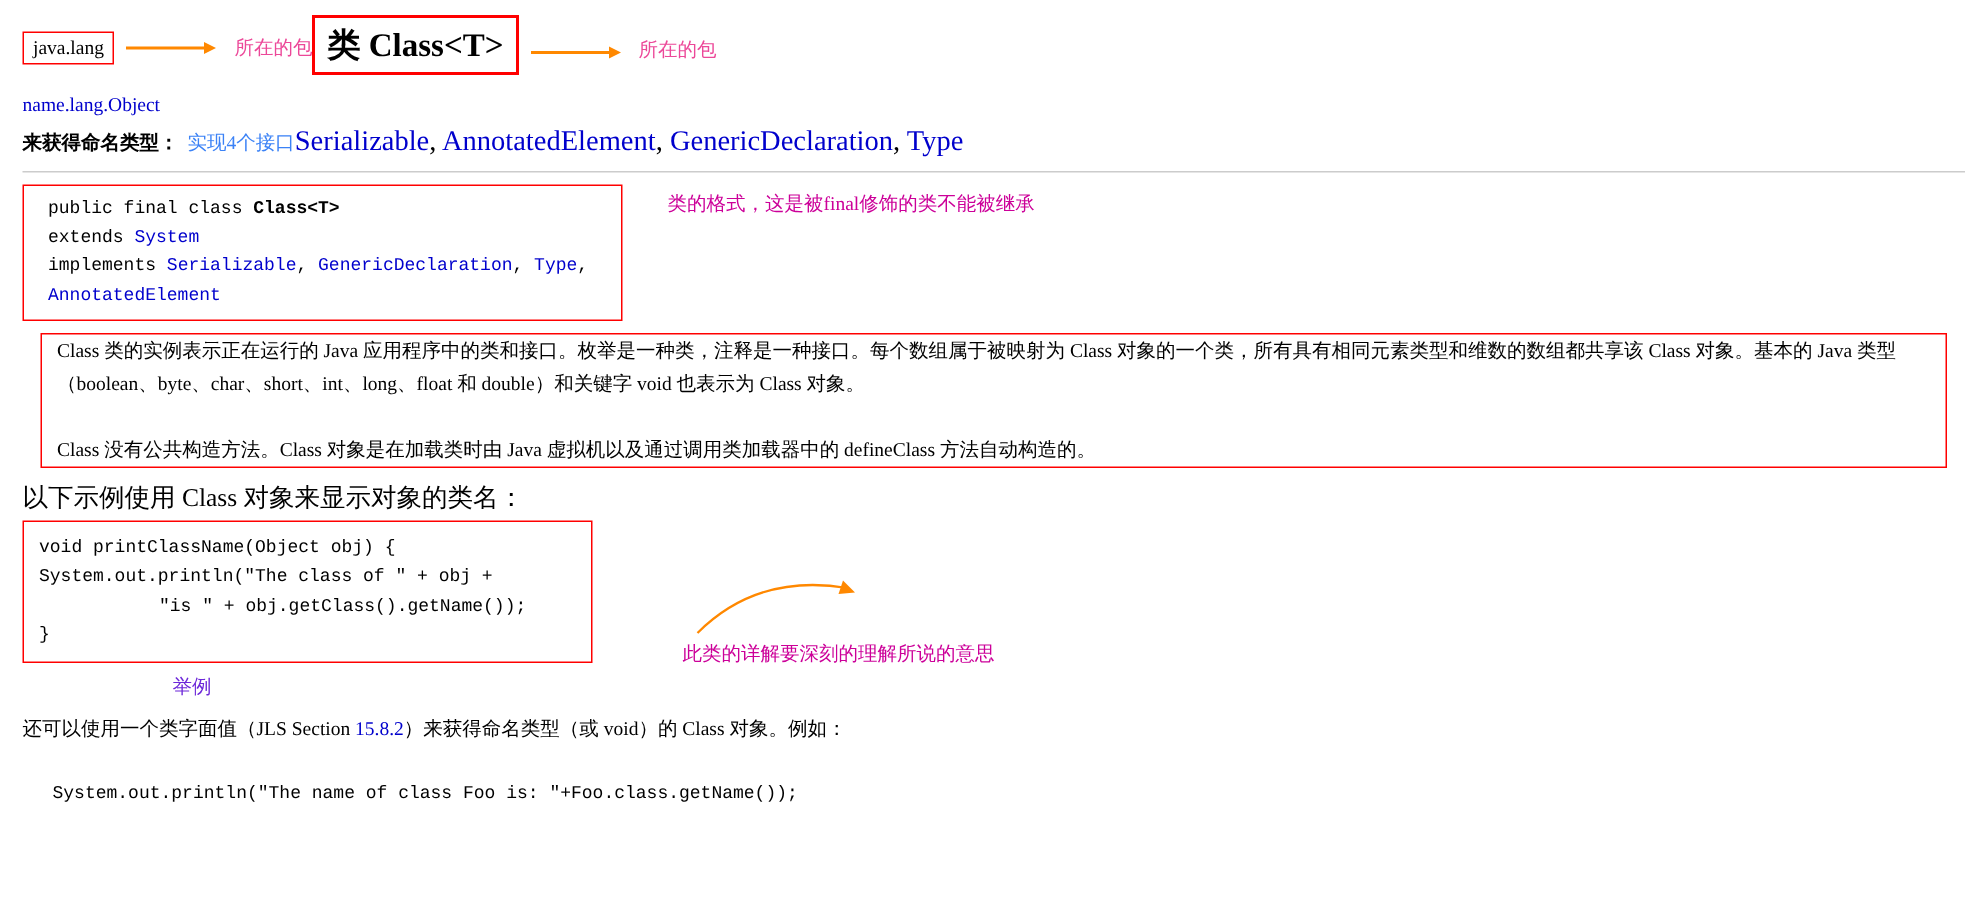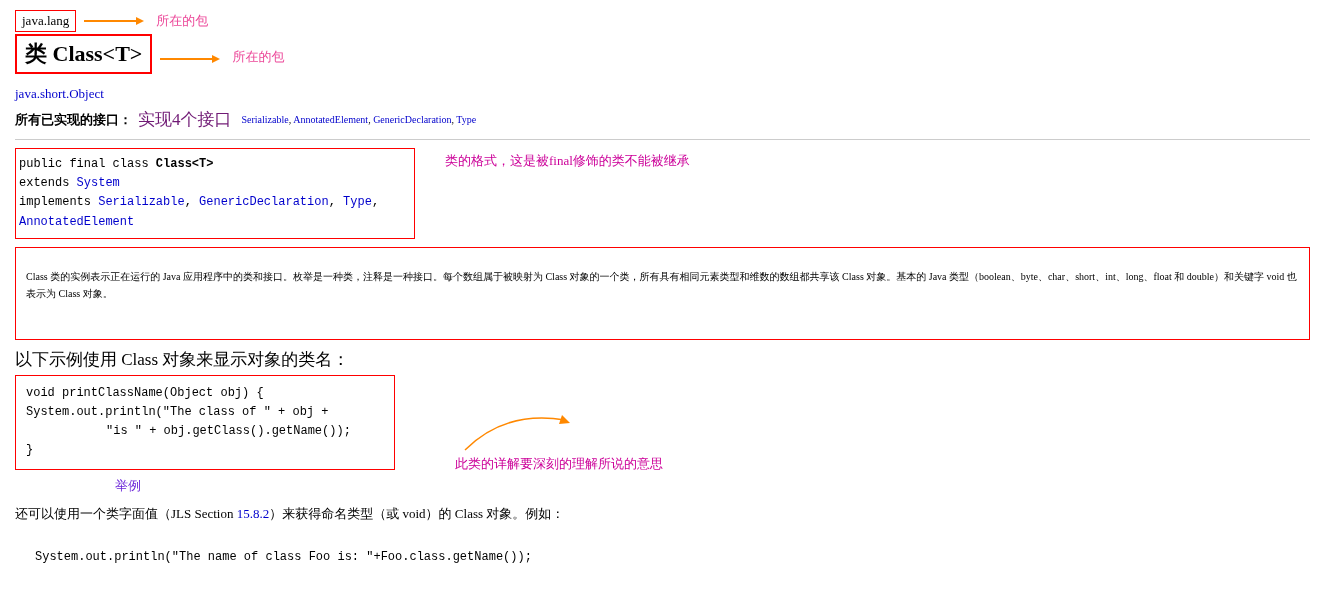--- a/index.html
+++ b/index.html
@@ -48,58 +48,57 @@
       display: flex;
       align-items: center;
       margin: 6px 0 2px 0;
       font-size: 13px;
     }
     .interfaces-label {
       font-weight: bold;
       margin-right: 6px;
     }
     .interfaces-link {
-      color: #701a75;
-      font-size: 17px;
-      margin-right: 10px;
+      color: #3b82f6;
+      font-size: 13px;
     }
     .interfaces-links {
-      font-size: 10px;
+      font-size: 19px;
     }
     .divider {
       border: none;
       border-top: 1px solid #ccc;
       margin: 8px 0;
     }
     .class-signature-area {
       display: flex;
       align-items: flex-start;
       margin: 8px 0;
     }
     .class-signature-box {
       border: 1.5px solid #f00;
-      padding: 6px 3px;
+      padding: 6px 16px;
       font-family: "Courier New", monospace;
       font-size: 12px;
       line-height: 1.6;
       min-width: 320px;
       max-width: 400px;
     }
     .sig-annotation {
       color: #cc0099;
       margin-left: 30px;
       font-size: 13px;
       padding-top: 4px;
     }
     .description-box {
       border: 1.5px solid #f00;
-      padding: 20px 10px;
-      font-size: 10px;
+      padding: 0 10px;
+      font-size: 13px;
       line-height: 1.7;
-      margin: 8px 0;
+      margin: 8px 12px;
     }
     .code-example-box {
       border: 1.5px solid #f00;
       padding: 8px 10px;
       font-size: 12px;
       font-family: "Courier New", monospace;
       line-height: 1.6;
       min-width: 380px;
       max-width: 480px;
     }
@@ -116,21 +115,21 @@
     .extra-text {
       font-size: 13px;
       line-height: 1.7;
       margin: 8px 0;
     }
     .extra-text .code-inline {
       font-family: "Courier New", monospace;
     }
     .top-header {
       display: flex;
-      flex-direction: column;
+      flex-direction: row;
       margin-bottom: 4px;
     }
     .pkg-row {
       display: flex;
       align-items: center;
       margin-bottom: 2px;
     }
     .title-row {
       display: flex;
       align-items: center;
@@ -161,27 +160,27 @@
       <line x1="0" y1="7" x2="52" y2="7" stroke="#ff8800" stroke-width="2"></line>
       <polygon points="52,3 60,7 52,11" fill="#ff8800"></polygon>
     </svg>
     <span class="arrow-annotation">所在的包</span>
   </div>
 </div>
 
 
 <div class="hierarchy">
   <div>
-    <a href="#">java.short.Object</a>
+    <a href="#">name.lang.Object</a>
   </div>
 </div>
 
 
 <div class="interfaces-row">
-  <span class="interfaces-label">所有已实现的接口：</span>
+  <span class="interfaces-label">来获得命名类型：</span>
   <span class="interfaces-link">实现4个接口</span>
   <span class="interfaces-links">
     <a href="#">Serializable</a>, 
     <a href="#">AnnotatedElement</a>, 
     <a href="#">GenericDeclaration</a>, 
     <a href="#">Type</a>
   </span>
 </div>
 
 <hr class="divider">
@@ -193,20 +192,21 @@
     <div>extends <a href="#">System</a></div>
     <div>implements <a href="#">Serializable</a>, <a href="#">GenericDeclaration</a>, <a href="#">Type</a>, <a href="#">AnnotatedElement</a></div>
   </div>
   <span class="sig-annotation">类的格式，这是被final修饰的类不能被继承</span>
 </div>
 
 
 <div class="description-box">
   <div>Class 类的实例表示正在运行的 Java 应用程序中的类和接口。枚举是一种类，注释是一种接口。每个数组属于被映射为 Class 对象的一个类，所有具有相同元素类型和维数的数组都共享该 Class 对象。基本的 Java 类型（boolean、byte、char、short、int、long、float 和 double）和关键字 void 也表示为 Class 对象。</div>
   <br>
+  <div>Class 没有公共构造方法。Class 对象是在加载类时由 Java 虚拟机以及通过调用类加载器中的 defineClass 方法自动构造的。</div>
 </div>
 
 
 <div>
   <div>
     <div style="font-size:17px;margin-bottom:4px;">以下示例使用 Class 对象来显示对象的类名：</div>
     <div style="display:flex;align-items:flex-start;">
       <div class="code-example-box">
         <div>    void printClassName(Object obj) {</div>
         <div>        System.out.println("The class of " + obj +</div>

